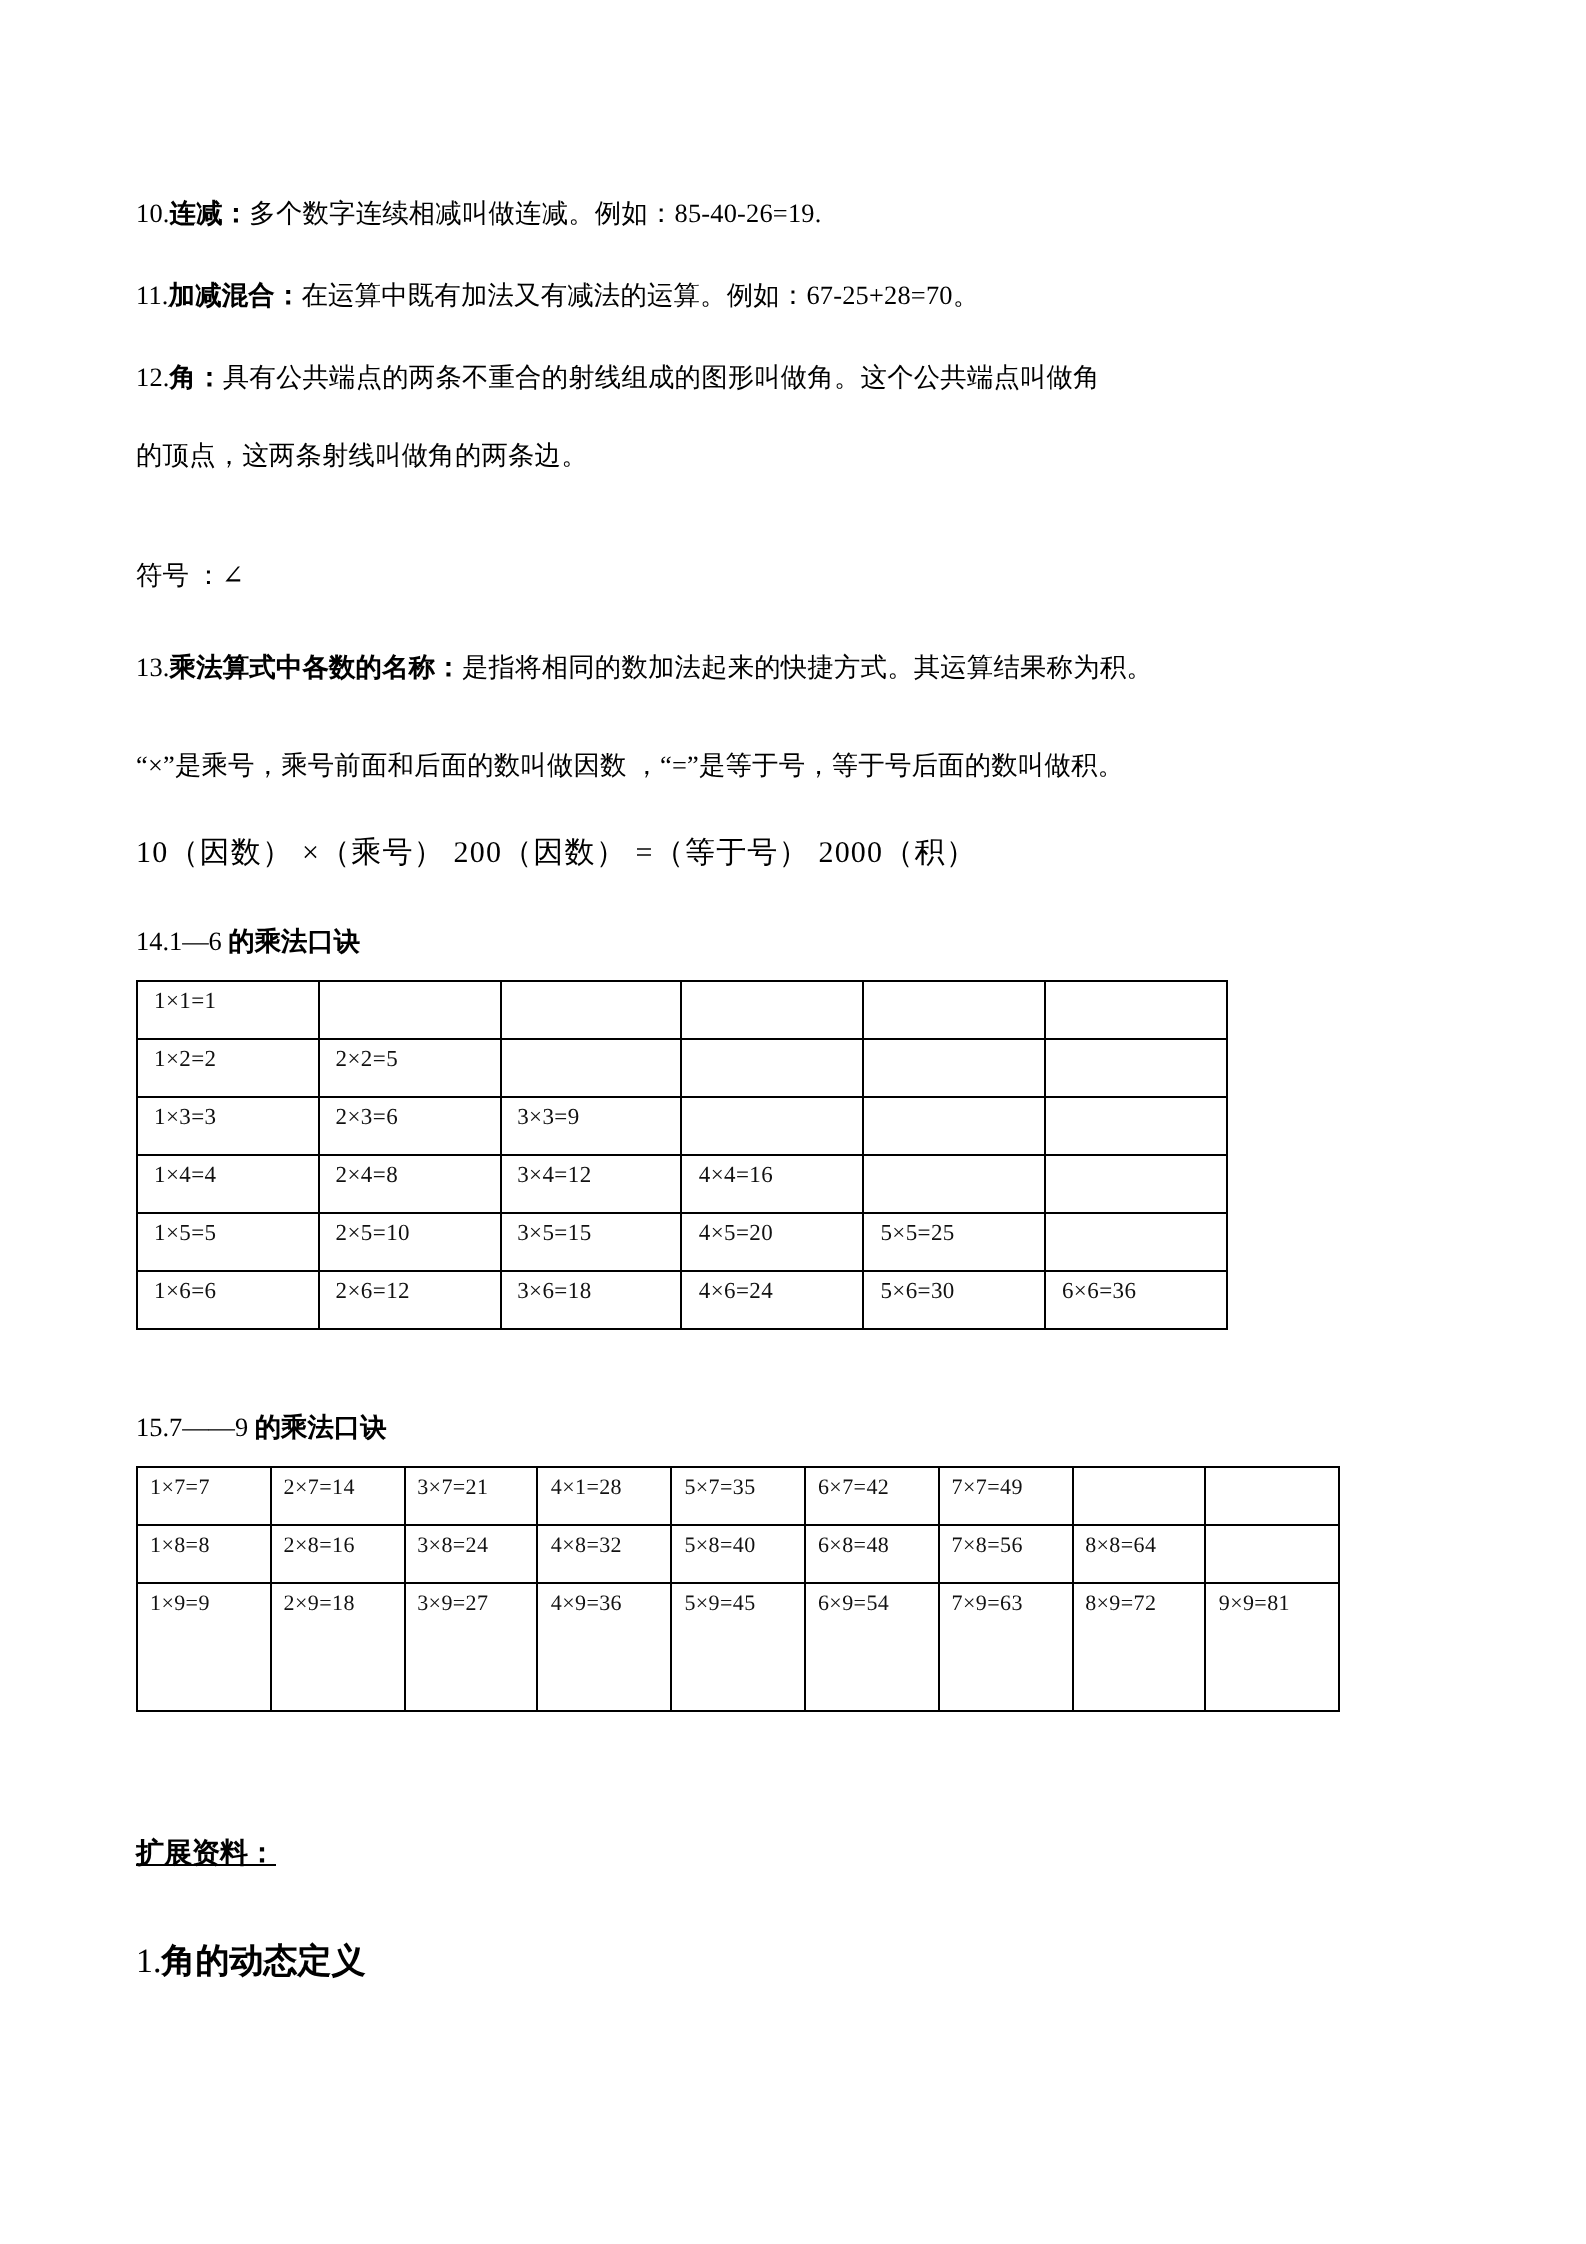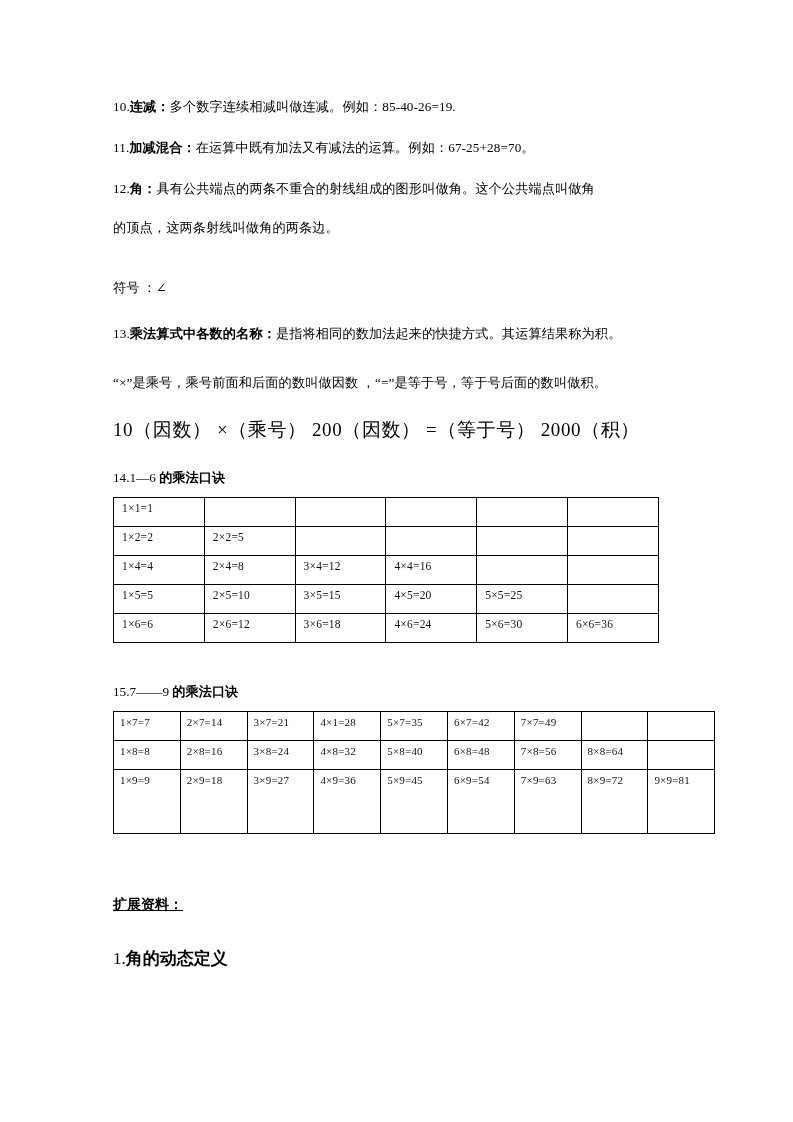--- a/index.html
+++ b/index.html
@@ -13,21 +13,21 @@
     height: 1122px;
     font-family: "Liberation Serif", "DejaVu Serif", serif;
     color: #000000;
     -webkit-font-smoothing: antialiased;
   }
   .page {
     position: relative;
     width: 793px;
     height: 1122px;
     box-sizing: border-box;
-    padding: 100px 80px 0 113px;
+    padding: 100px 80px 0 68px;
     background: #ffffff;
     overflow: hidden;
   }
   .para {
     font-size: 13.2px;
     line-height: 1.0;
     margin: 0 0 0 0;
     text-align: left;
     letter-spacing: 0.1px;
     white-space: normal;
@@ -43,21 +43,21 @@
   }
   .wrapline {
     display: block;
     margin-top: 25px;
   }
   .symbol-line {
     font-size: 13.2px;
     margin-bottom: 30px;
   }
   .formula-line {
-    font-size: 19px;
+    font-size: 15px;
     letter-spacing: 0.6px;
     margin-bottom: 26px;
   }
   .heading {
     font-size: 13.2px;
     margin-bottom: 10px;
   }
   .heading .h-bold {
     font-weight: bold;
   }
@@ -149,20 +149,28 @@
       </tr>
       <tr>
         <td>1×2=2</td>
         <td>2×2=5</td>
         <td></td>
         <td></td>
         <td></td>
         <td></td>
       </tr>
       <tr>
+        <td>1×3=3</td>
+        <td>2×3=6</td>
+        <td>3×3=9</td>
+        <td></td>
+        <td></td>
+        <td></td>
+      </tr>
+      <tr>
         <td>1×4=4</td>
         <td>2×4=8</td>
         <td>3×4=12</td>
         <td>4×4=16</td>
         <td></td>
         <td></td>
       </tr>
       <tr>
         <td>1×5=5</td>
         <td>2×5=10</td>

